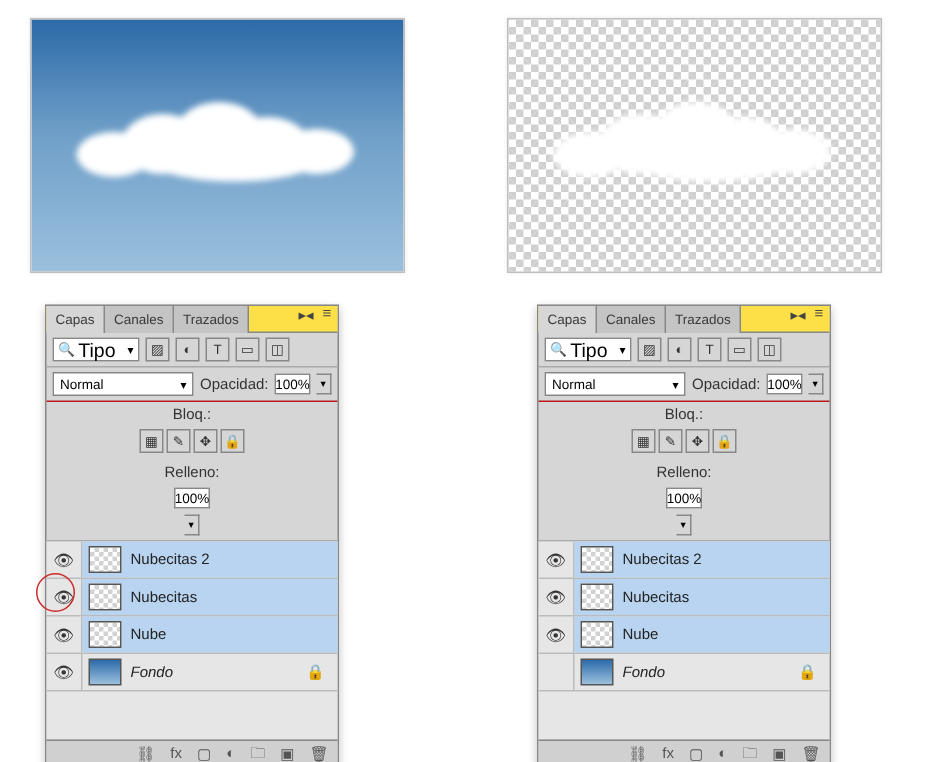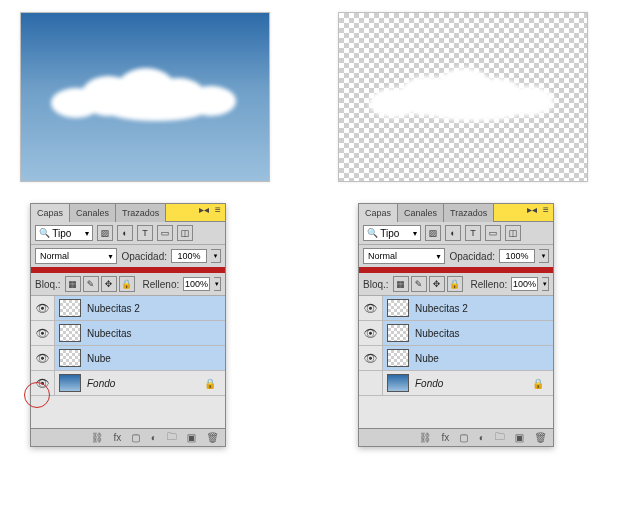--- a/index.html
+++ b/index.html
@@ -26,30 +26,30 @@
   .panel { position: absolute; width: 196px; background: #d6d6d6; border: 1px solid #888; box-shadow: 0 2px 6px rgba(0,0,0,.25); }
   .tabs { display: flex; align-items: flex-start; height: 18px; background: #fde047; border-bottom: 1px solid #888; }
   .tab { height: 18px; line-height: 18px; padding: 0 6px; font-size: 9px; color: #3a3a3a; border-right: 1px solid #888; background: #c4c4c4; }
   .tab.active { background: #d6d6d6; }
   .tabs .spacer { flex: 1; }
   .tabs .micon { width: 14px; text-align: center; color: #444; }
 
   .row1 { display: flex; align-items: center; padding: 3px 4px; gap: 4px; border-bottom: 1px solid #aaa; }
   .search { flex: 0 0 58px; height: 16px; background: #fff; border: 1px solid #888; display: flex; align-items: center; padding: 0 3px; gap: 2px; }
   .search .mag { font-size: 9px; }
-  .search .txt { font-size: 10px; }
+  .search .txt { font-size: 13px; }
   .icon-btn { width: 16px; height: 16px; background: #d6d6d6; border: 1px solid #888; display: flex; align-items: center; justify-content: center; font-size: 9px; color: #333; }
-  .row2 { display: flex; align-items: center; padding: 3px 4px; gap: 4px; border-bottom: 6px solid #b91c1c; }
+  .row2 { display: flex; align-items: center; padding: 3px 4px; gap: 4px; border-bottom: 1px solid #b91c1c; }
   .select { flex: 1; height: 16px; background: #fff; border: 1px solid #888; padding: 0 4px; display: flex; justify-content: space-between; align-items: center; font-size: 9px; }
   .select .arw { font-size: 8px; }
   .lbl { font-size: 10px; color: #333; }
-  .pct { width: 36px; height: 14px; background: #fff; border: 1px solid #888; display: flex; align-items: center; justify-content: center; font-size: 9px; }
+  .pct { width: 24px; height: 14px; background: #fff; border: 1px solid #888; display: flex; align-items: center; justify-content: center; font-size: 9px; }
   .drop { width: 10px; height: 14px; border: 1px solid #888; border-left: none; display:flex; align-items:center; justify-content:center; font-size:7px; background:#d6d6d6; }
 
-  .row3 { display: flex; align-items: center; padding: 3px 4px; gap: 4px; border-bottom: 1px solid #aaa; }
+  .row3 { display: flex; align-items: center; padding: 3px 4px; gap: 4px; border-bottom: 1px solid #aaa; flex-direction: column; }
   .lockset { display:flex; gap:2px; }
 
   .layers { background: #e6e6e6; }
   .layer { display: flex; align-items: center; height: 25px; border-bottom: 1px solid #bbb; }
   .eye { width: 24px; display:flex; justify-content:center; align-items:center; height:100%; border-right:1px solid #bbb; font-size:11px; color:#333; }
   .eye.off { color:#999; }
   .lbody { flex:1; display:flex; align-items:center; height:100%; padding:0 4px; gap:6px; }
   .lbody.sel { background:#b8d4f0; }
   .thumb { width:22px; height:18px; border:1px solid #555; }
   .thumb.trans {

